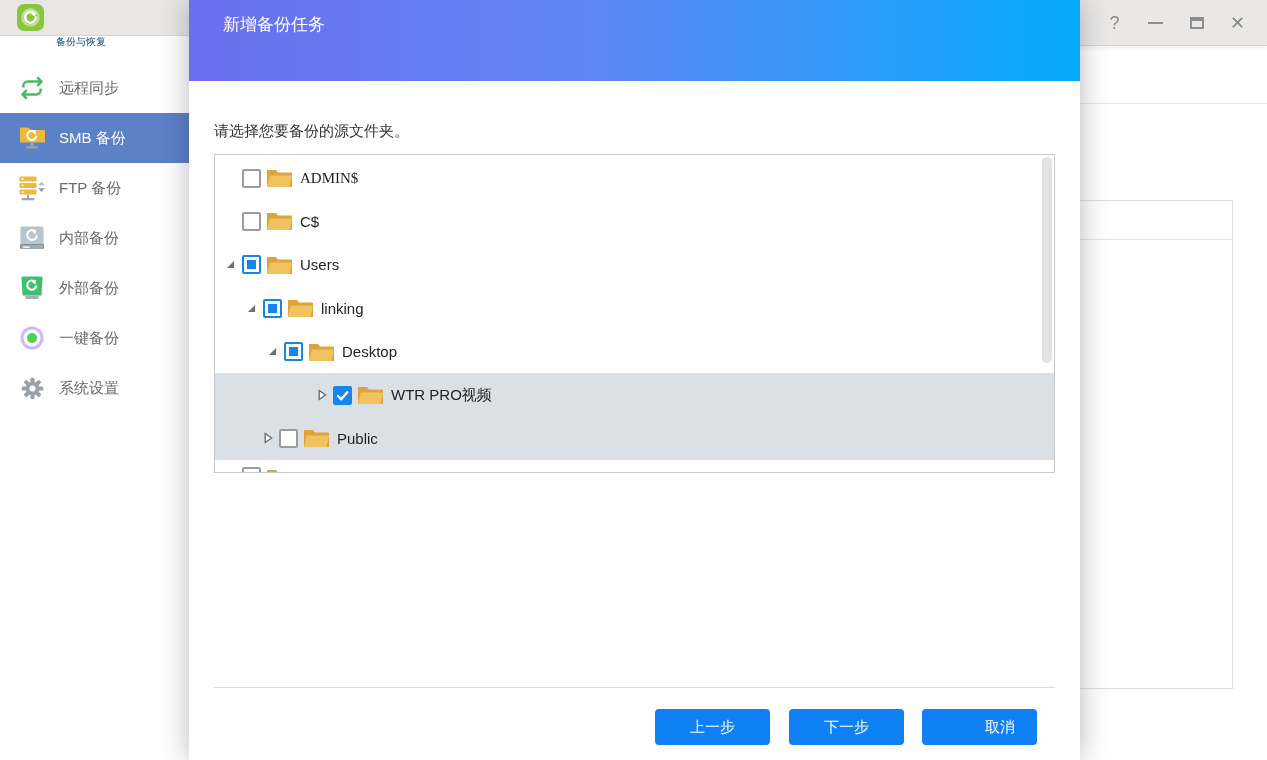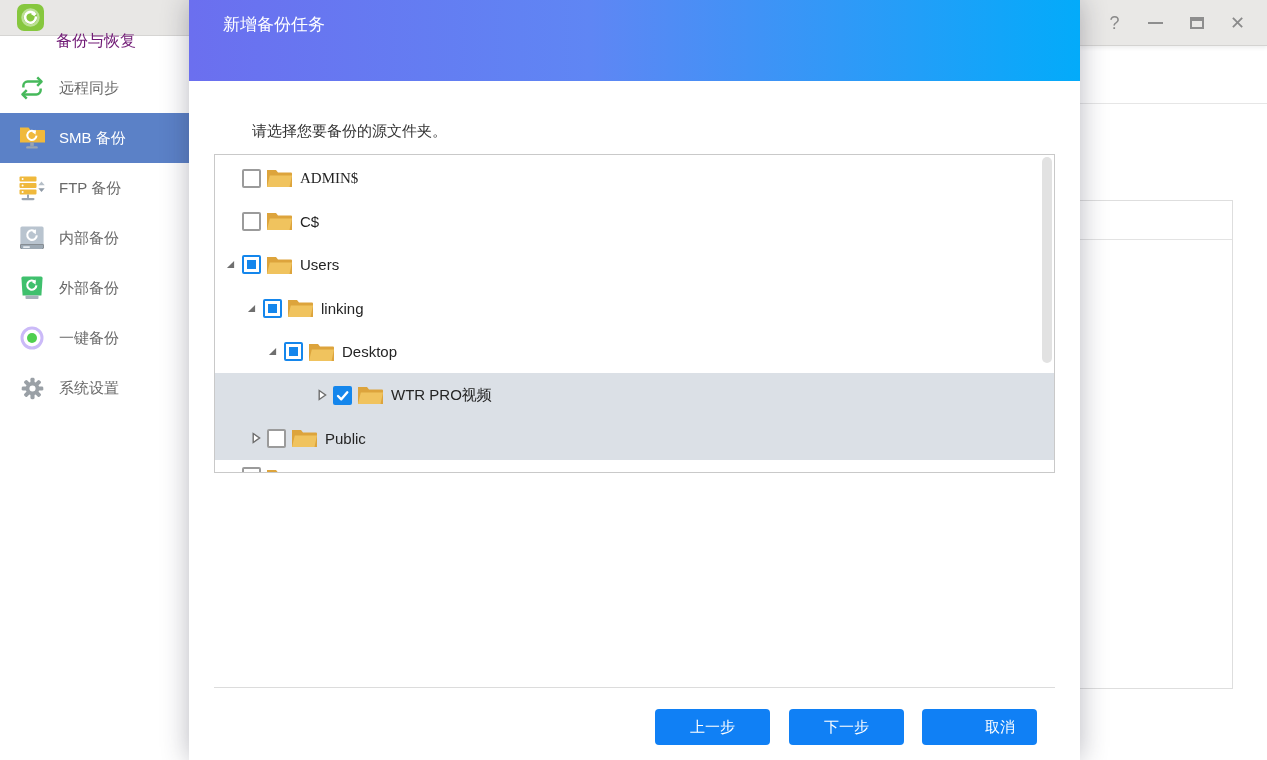--- a/index.html
+++ b/index.html
@@ -5,21 +5,21 @@
   * { margin:0; padding:0; box-sizing:border-box; }
   html,body { width:1267px; height:760px; overflow:hidden;
     font-family:"Liberation Sans","DejaVu Sans",sans-serif; background:#ffffff; }
 
   
   #sidebar { position:absolute; left:0; top:0; width:189px; height:760px; background:#ffffff; }
   .sb-header { height:36px; background:#e8e7e5; border-bottom:1px solid #d6d5d3;
     display:flex; align-items:center; padding-left:17px; }
   .sb-logo { width:27px; height:27px; border-radius:7px; background:#86c73e;
     display:flex; align-items:center; justify-content:center; }
-  .sb-title { margin-left:12px; font-size:16px; color:#701a75;margin-top:48px; }
+  .sb-title { margin-left:12px; font-size:10px; color:#0c4a6e;margin-top:48px; }
   .sb-items { padding-top:27px; }
   .sb-item { height:50px; display:flex; align-items:center; padding-left:16px; cursor:default; }
   .sb-item .sb-ico { width:32px; height:32px; display:flex; align-items:center; justify-content:center; }
   .sb-item .sb-label { margin-left:11px; font-size:15px; color:#696969; }
   .sb-item.selected { background:#5b81c7; }
   .sb-item.selected .sb-label { color:#ffffff; }
 
   
   #right-bg { position:absolute; left:1080px; top:0; width:187px; height:760px; background:#ffffff; }
   .titlebar { position:absolute; left:0; top:0; width:187px; height:46px; background:#e9e8e6;
@@ -33,21 +33,21 @@
   .bg-box { position:absolute; left:-6px; top:200px; width:159px; height:489px;
     border:1px solid #dedede; background:#ffffff; }
   .bg-box-head { height:39px; border-bottom:1px solid #e3e3e3; }
 
   
   #modal { position:absolute; left:189px; top:0; width:891px; height:760px; background:#ffffff;
     box-shadow:0 0 26px rgba(40,40,60,.33); }
   .m-header { position:absolute; left:0; top:0; width:891px; height:81px;
     background:linear-gradient(90deg,#6b6fef 0%,#5f86f4 45%,#03abfa 100%); }
   .m-title { position:absolute; left:34px; top:13px; color:#ffffff; font-size:17px; font-weight:normal; }
-  .m-instruction { position:absolute; left:25px; top:122px; font-size:15px; color:#333333;margin-left:38px; }
+  .m-instruction { position:absolute; left:25px; top:122px; font-size:15px; color:#333333; }
 
   .m-tree { position:absolute; left:25px; top:154px; width:841px; height:319px;
     border:1px solid #c9c9c9; background:#ffffff; overflow:hidden; }
   .hl-band { position:absolute; left:0; top:218px; width:100%; height:87px; background:#dbe0e6; }
   .trow { position:absolute; left:0; width:100%; height:44px; display:flex; align-items:center;
     font-size:15px; color:#242424; }
   .trow.partial { align-items:flex-start; padding-top:7px; }
   .arrow-slot { width:16px; display:flex; align-items:center; flex:0 0 16px; }
   .cbx { width:19px; height:19px; border-radius:2px; flex:0 0 19px; margin-right:5px;
     display:flex; align-items:center; justify-content:center; }
@@ -291,21 +291,21 @@
           </svg>
         </span>
         <span class="tfolder">
           <svg width="27" height="22" viewBox="0 0 27 22">
             <path d="M1 3 h9 l2 2.5 h13 a1 1 0 0 1 1 1 V20 H1 z" fill="#dda43c"></path>
             <path d="M3.8 8.6 H26 L23.5 20 H1 z" fill="#f0c35e"></path>
           </svg>
         </span>
         <span>WTR PRO视频</span>
       </div>
-      <div class="trow" style="top: 261.4px; padding-left: 36px;">
+      <div class="trow" style="top: 261.4px; padding-left: 48px;">
         <span class="arrow-slot">
           <svg width="10" height="12" viewBox="0 0 10 12">
             <polygon points="2.2,1.5 8.6,6 2.2,10.5" fill="#ffffff" stroke="#6e6e6e" stroke-width="1.4"></polygon>
           </svg>
         </span>
         <span class="cbx unchecked"></span>
         <span class="tfolder">
           <svg width="27" height="22" viewBox="0 0 27 22">
             <path d="M1 3 h9 l2 2.5 h13 a1 1 0 0 1 1 1 V20 H1 z" fill="#dda43c"></path>
             <path d="M3.8 8.6 H26 L23.5 20 H1 z" fill="#f0c35e"></path>

